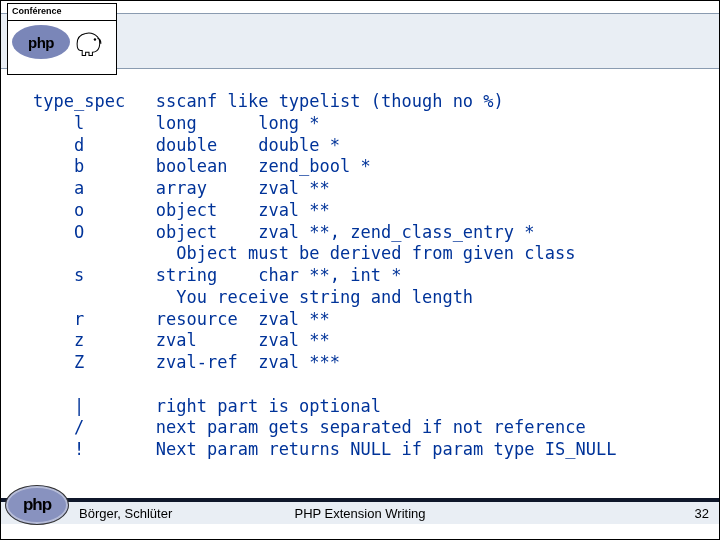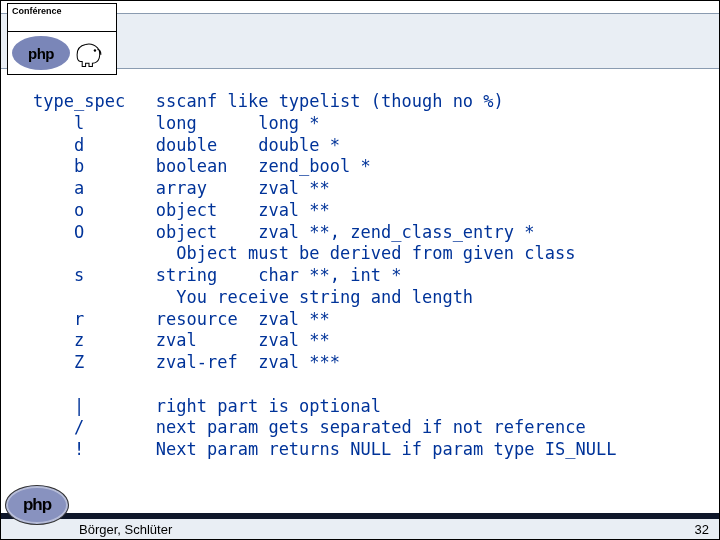--- a/index.html
+++ b/index.html
@@ -34,21 +34,21 @@
     width: 110px;
     height: 72px;
     background: #fff;
     border: 1px solid #000;
     z-index: 5;
   }
   .conf-logo .top-label {
     font-size: 9px;
     font-weight: bold;
     color: #000;
-    padding: 2px 4px 15px 4px;
+    padding: 2px 4px 4px 4px;
     border-bottom: 1px solid #000;
     background: #fff;
   }
   .conf-logo .php-part {
     display: flex;
     align-items: center;
     padding: 4px;
   }
   .conf-logo .oval {
     width: 58px;
@@ -89,25 +89,25 @@
     right: 20px;
     font-family: "Lucida Console", Monaco, monospace;
     font-size: 17px;
     line-height: 1.28;
     color: #003399;
     white-space: pre;
     font-weight: normal;
   }
   .footer {
     position: absolute;
-    bottom: 0;
+    bottom: 15px;
     left: 0;
     right: 0;
     height: 26px;
-    border-top: 6px solid #0f172a;
+    border-top: 4px solid #0f172a;
     background: #e9eef4;
     display: flex;
     align-items: center;
     font-size: 13px;
     color: #000;
   }
   .footer .authors { position: absolute; left: 78px; }
   .footer .mid { position: absolute; left: 0; right: 0; text-align: center; }
   .footer .pagenum { position: absolute; right: 10px; }
   .php-icon {
@@ -173,16 +173,17 @@
     |       right part is optional
     /       next param gets separated if not reference
     !       Next param returns NULL if param type IS_NULL</div>
 
   <div class="php-icon">
     <div class="big-oval">php</div>
   </div>
 
   <div class="footer">
     <div class="authors">Börger, Schlüter</div>
+    <div class="mid">PHP Extension Writing</div>
     <div class="pagenum">32</div>
   </div>
 
 </div>
 
 </body></html>

